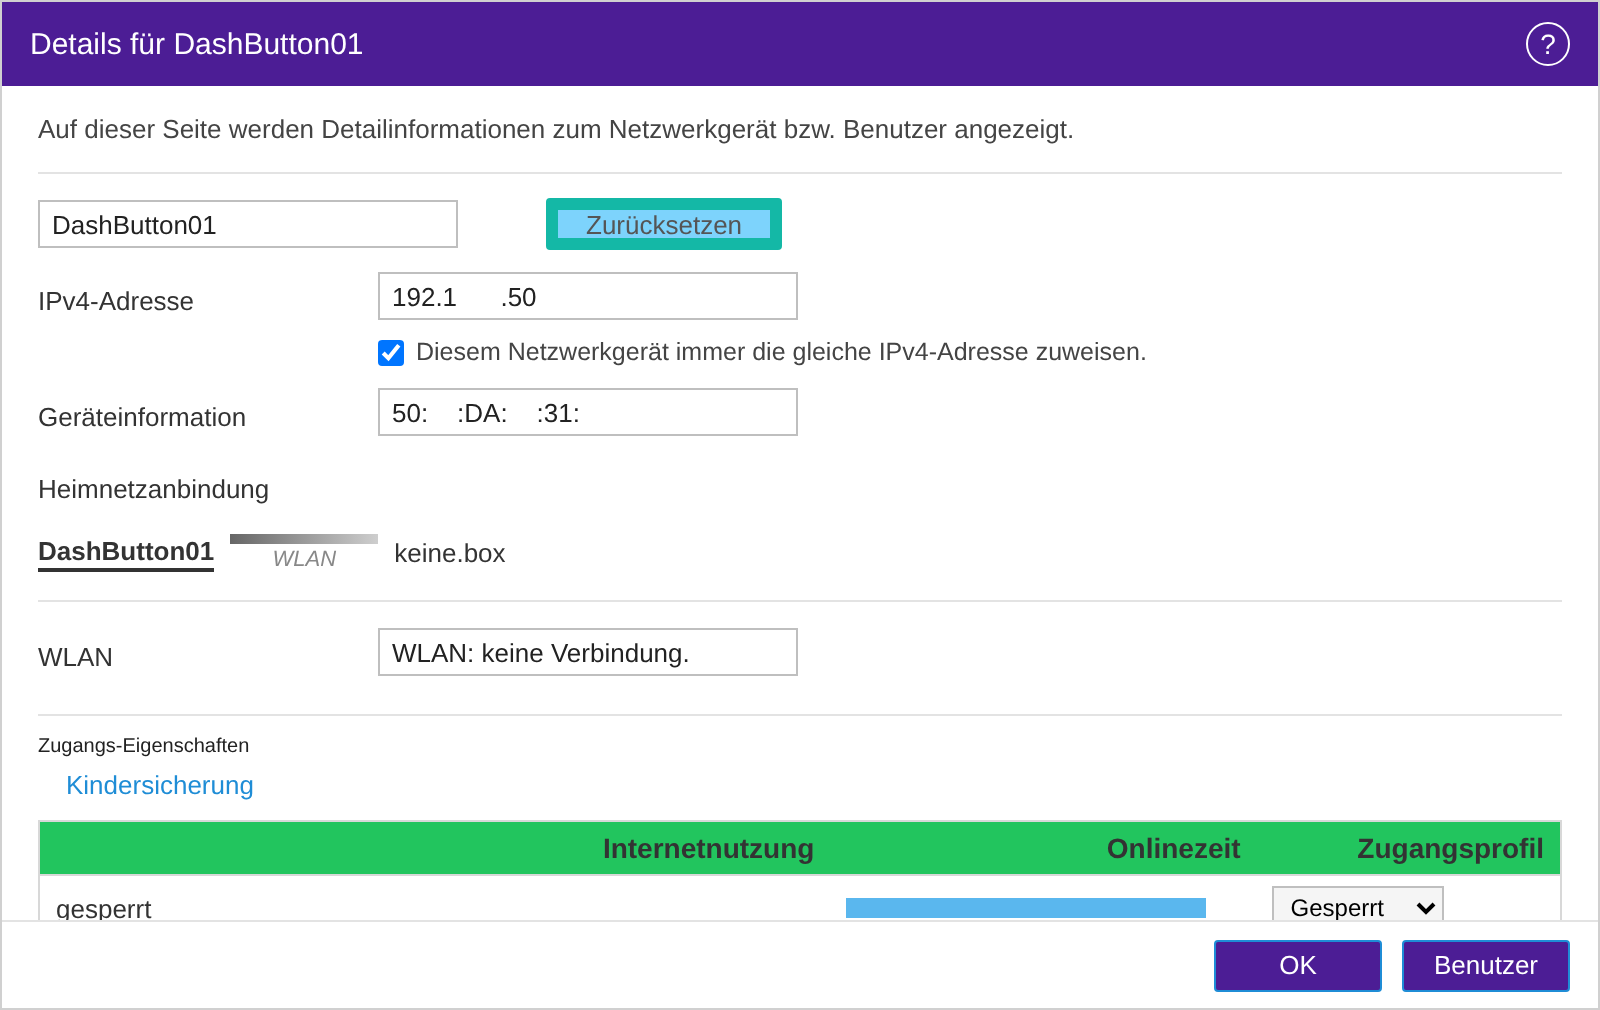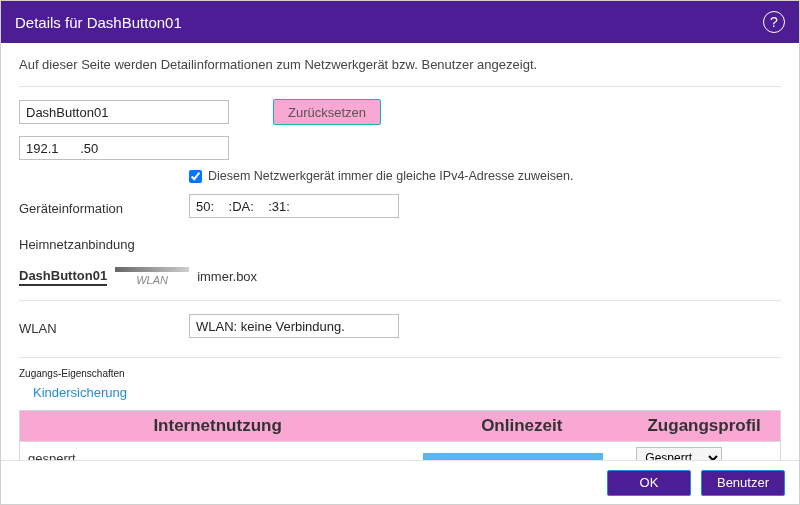--- a/index.html
+++ b/index.html
@@ -8,35 +8,35 @@
   .titlebar { background: #4c1d95; color: #fff; height: 42px; display: flex; align-items: center; justify-content: space-between; padding: 0 14px; }
   .titlebar-title { font-size: 15px; font-weight: normal; }
   .help-icon { width: 22px; height: 22px; border: 1.5px solid #fff; border-radius: 50%; display: flex; align-items: center; justify-content: center; font-size: 14px; cursor: pointer; }
   .content { flex: 1; padding: 14px 18px 0 18px; overflow: auto; }
   .intro { color: #444; margin-bottom: 14px; }
   hr.sep { border: none; border-top: 1px solid #e3e3e3; margin: 0 0 10px 0; }
   .form-row { display: flex; align-items: center; min-height: 30px; margin-bottom: 6px; }
   .form-label { width: 170px; color: #333; padding-top: 4px; }
   .form-field { flex: 1; display: flex; align-items: center; }
   .form-field input[type="text"] { width: 210px; height: 24px; border: 1px solid #bfbfbf; padding: 2px 6px; font-size: 13px; color: #222; }
-  .btn { height: 26px; padding: 0 14px; border: 1px solid #14b8a6; background: #f9a8d4; color: #555; font-size: 13px; cursor: pointer; border-radius: 2px;}
+  .btn { height: 26px; padding: 0 14px; border: 6px solid #14b8a6; background: #7dd3fc; color: #555; font-size: 13px; cursor: pointer; border-radius: 2px;}
   .btn-reset { margin-left: 44px; }
   .checkbox-row { margin-left: 170px; display: flex; align-items: center; margin-bottom: 8px; }
   .checkbox-row input { margin-right: 6px; }
   .checkbox-row label { color: #444; font-size: 12.5px; }
   .topology { margin: 10px 0 14px 0; display: flex; align-items: center; }
   .topo-node { font-size: 13px; color: #333; }
   .topo-node.underline { text-decoration: underline; font-weight: bold; border-bottom: 2px solid #333; padding-bottom: 1px; text-decoration: none;}
   .topo-link { margin: 0 8px; display: flex; flex-direction: column; align-items: center; }
   .topo-link-bar { width: 74px; height: 5px; background: linear-gradient(to right, #666, #cecece); }
   .topo-link-label { font-size: 11px; font-style: italic; color: #888; margin-top: 2px; }
   .section-title { font-size: 10px; margin: 8px 0 6px 0; color: #222; }
   .sublink { color: #1f8dd6; margin: 0 0 10px 14px; cursor: pointer; font-size: 13px; }
   table.access { width: 100%; border-collapse: collapse; border: 1px solid #d8d8d8; }
-  table.access th { text-align: center; font-weight: bold; background: #f9a8d4; padding: 5px 8px; border-bottom: 1px solid #d8d8d8; font-size: 17px; }
+  table.access th { text-align: right; font-weight: bold; background: #22c55e; padding: 5px 8px; border-bottom: 1px solid #d8d8d8; font-size: 14px; }
   table.access td { padding: 5px 8px; vertical-align: middle; }
   .progress-wrap { width: 180px; height: 10px; background: #e8e8e8; }
   .progress-bar { height: 100%; background: #5ab7ee; }
   select.profile { width: 86px; height: 22px; border: 1px solid #bfbfbf; background: #f5f5f5; font-size: 12px; padding: 0 4px; }
   .footer { height: 44px; display: flex; align-items: center; justify-content: flex-end; padding: 0 14px; border-top: 1px solid #e3e3e3; }
   .btn-primary { background: #4c1d95; border: 1px solid #1f8dd6; color: #fff; min-width: 84px; margin-left: 10px; }
 </style>
 </head>
 <body>
 
@@ -53,20 +53,21 @@
     <hr class="sep">
 
     <div class="form-row">
       <div class="form-field">
         <input type="text" value="DashButton01" style="">
         <button class="btn btn-reset">Zurücksetzen</button>
       </div>
     </div>
 
     <div class="form-row">
+      <div class="form-label">IPv4-Adresse</div>
       <div class="form-field">
         <input type="text" value="192.1      .50" style="">
       </div>
     </div>
 
     <div class="checkbox-row">
       <input type="checkbox" id="cbStatic" checked="" style="">
       <label for="cbStatic">Diesem Netzwerkgerät immer die gleiche IPv4-Adresse zuweisen.</label>
     </div>
 
@@ -80,21 +81,21 @@
     <div class="form-row" style="margin-bottom:0;">
       <div class="form-label">Heimnetzanbindung</div>
     </div>
 
     <div class="topology">
       <span class="topo-node underline">DashButton01</span>
       <span class="topo-link">
         <span class="topo-link-bar"></span>
         <span class="topo-link-label">WLAN</span>
       </span>
-      <span class="topo-node">immer.box</span>
+      <span class="topo-node">keine.box</span>
     </div>
 
     <hr class="sep">
 
     <div class="form-row" style="margin:8px 0 16px 0;">
       <div class="form-label">WLAN</div>
       <div class="form-field">
         <input type="text" value="WLAN: keine Verbindung." style="">
       </div>
     </div>

